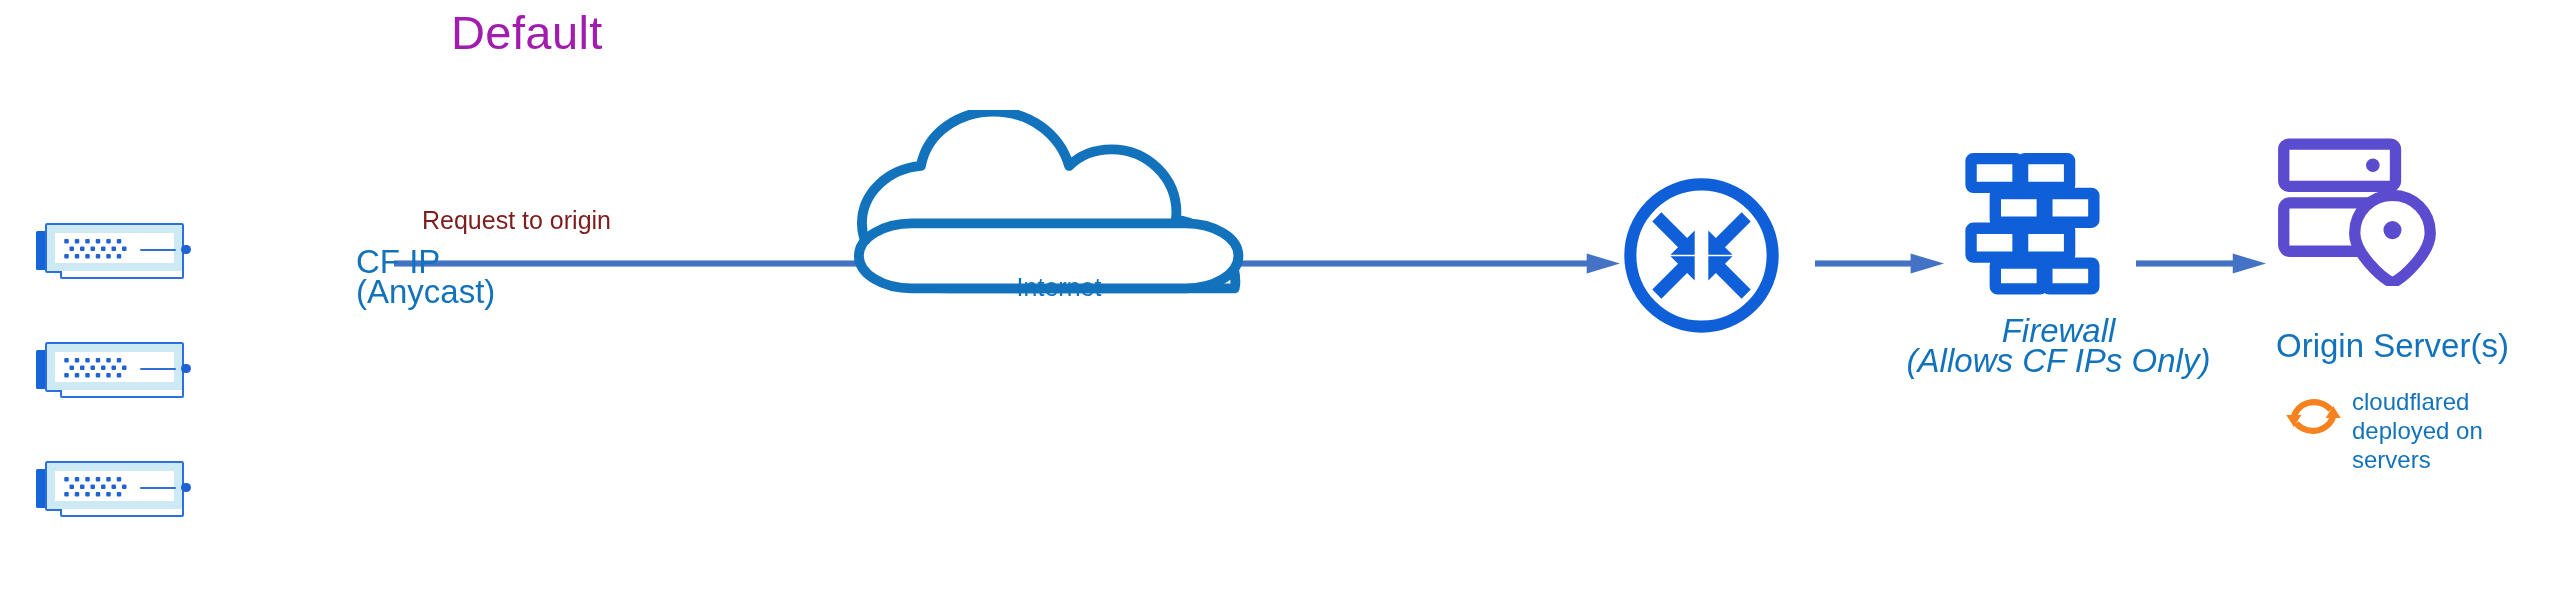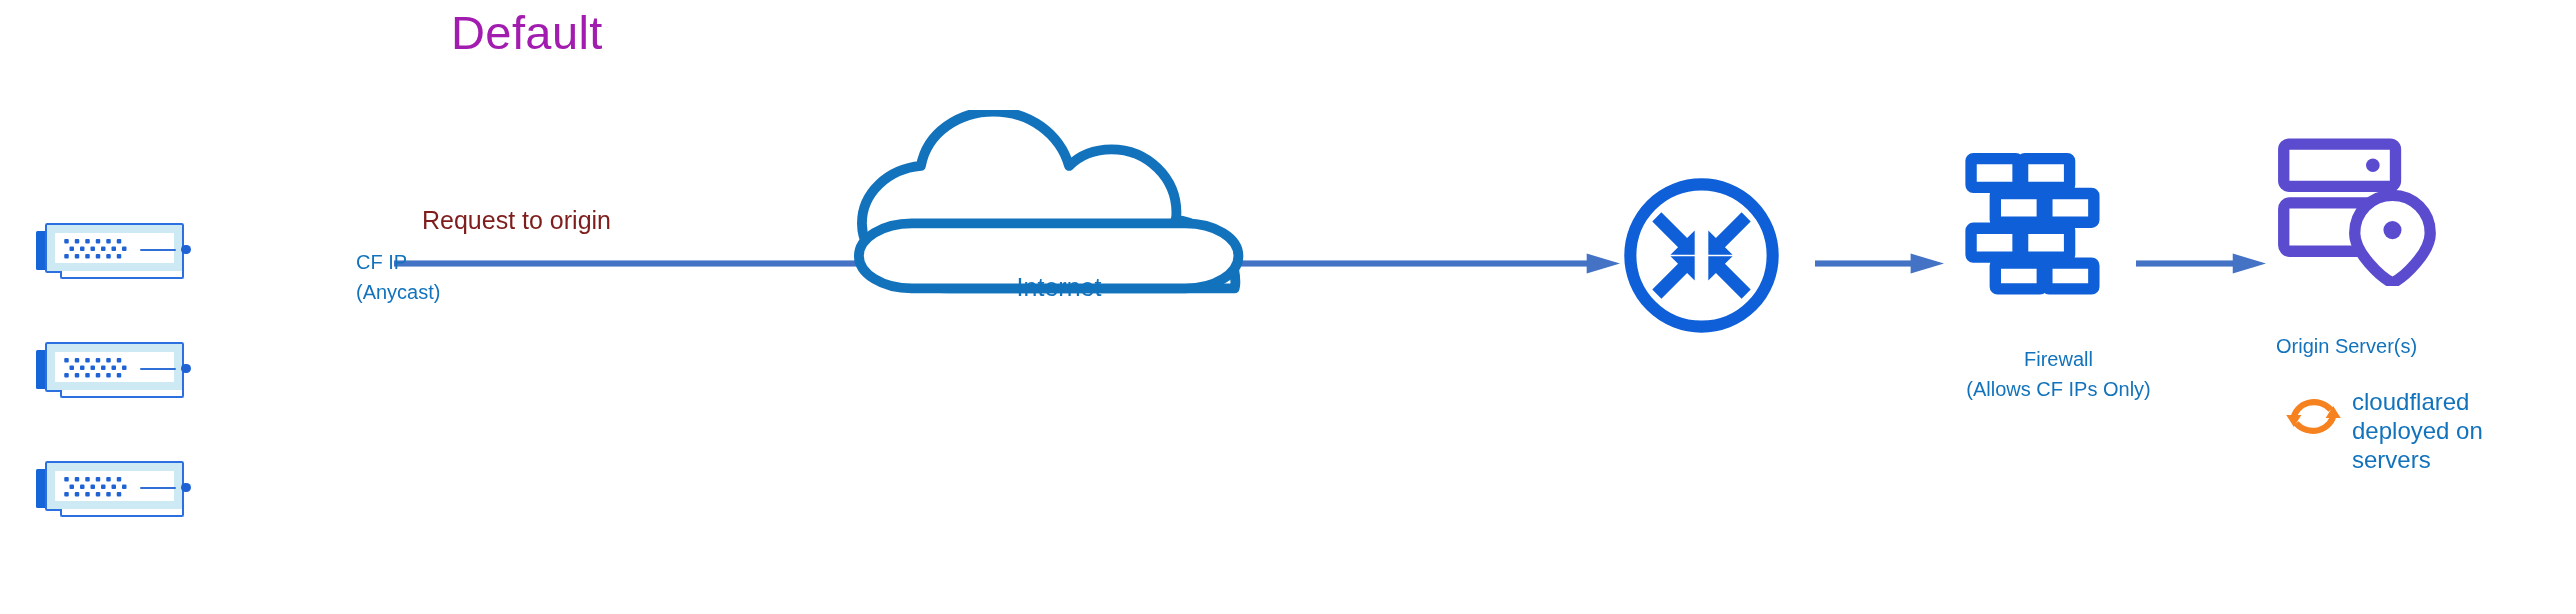--- a/index.html
+++ b/index.html
@@ -123,21 +123,21 @@
     box-sizing: border-box;
     background: #ffffff;
   }
 
   
   .flow-arrow { height: 23px; }
 
   
   .lbl {
     color: #1273BC;
-    font-size: 20px;
+    font-size: 33px;
     line-height: 30px;
     white-space: pre-line;
   }
   .lbl-center { text-align: center; }
 
   #label-request-to-origin {
     left: 422px;
     top: 206px;
     font-size: 25px;
     color: #7f1d1d;
@@ -153,22 +153,23 @@
     width: 348px;
     font-size: 25px;
   }
   #label-cpe {
     left: 1514px;
     top: 333px;
     width: 348px;
   }
   #label-firewall {
     left: 1877px;
-    top: 344px;
+    top: 316px;
     width: 363px;
+    font-style: italic;
   }
   #label-origin {
     left: 2276px;
     top: 331px;
     width: 303px;
   }
   #label-cloudflared {
     left: 2352px;
     top: 387px;
     width: 219px;

